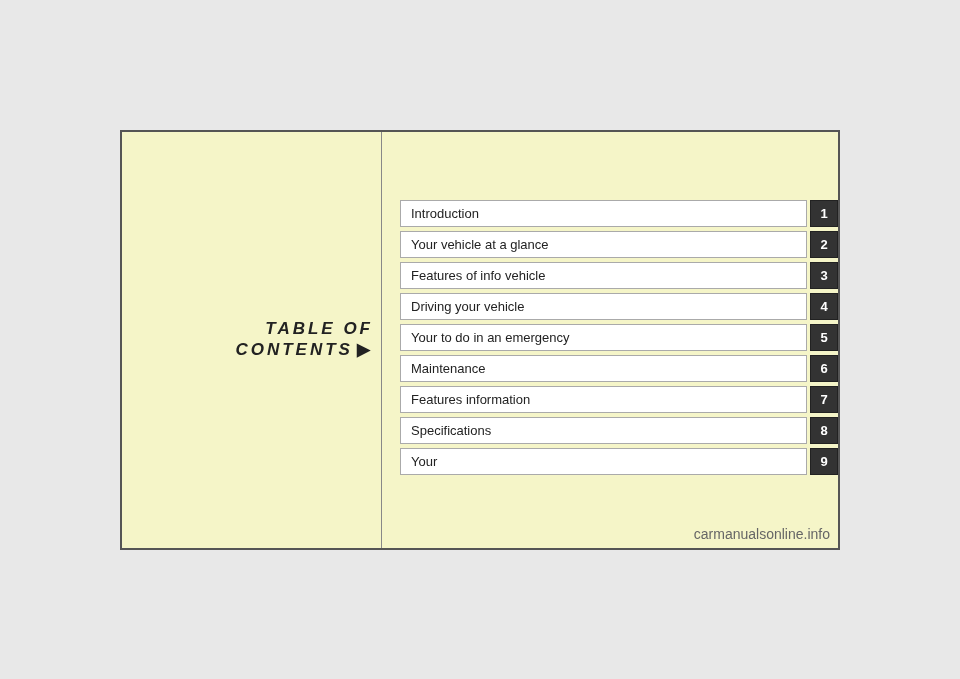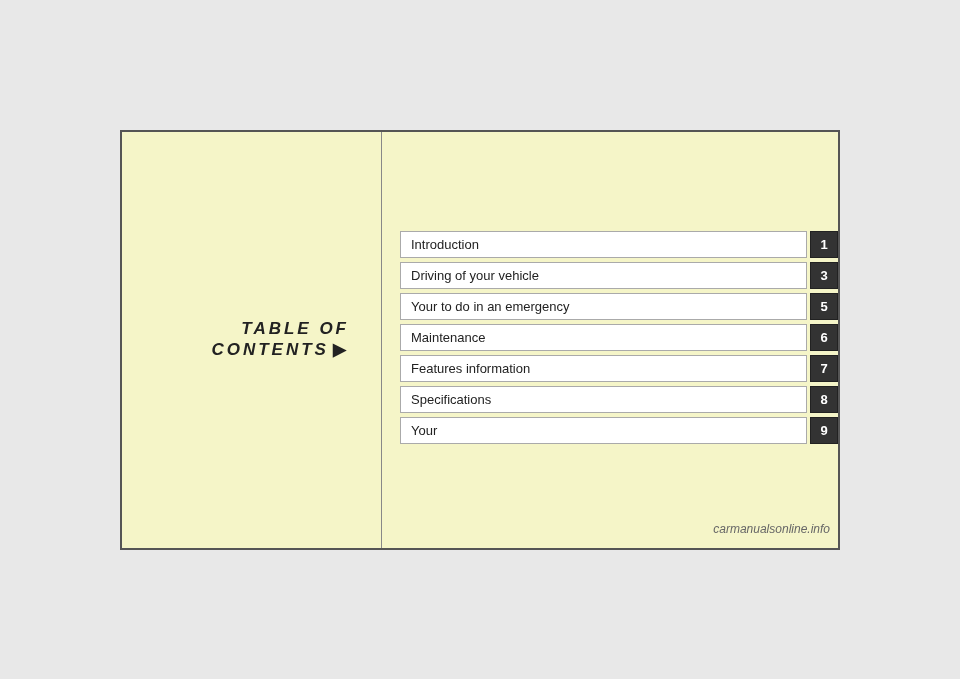--- a/index.html
+++ b/index.html
@@ -28,21 +28,21 @@
       flex-direction: row;
       align-items: stretch;
       position: relative;
     }
 
     .left-section {
       width: 260px;
       display: flex;
       align-items: center;
       justify-content: flex-end;
-      padding-right: 32px;
+      padding-right: 8px;
       border-right: 1px solid #888;
     }
 
     .toc-title {
       font-size: 17px;
       font-weight: bold;
       font-style: italic;
       letter-spacing: 3px;
       color: #222;
       text-align: right;
@@ -88,44 +88,51 @@
       align-items: center;
       justify-content: center;
       font-size: 13px;
       font-weight: bold;
       border: 1px solid #222;
       margin-left: 3px;
     }
 
     .watermark {
       position: absolute;
-      bottom: 12px;
+      bottom: 6px;
       right: 8px;
-      font-size: 12px;
+      font-size: 14px;
       color: #666;
-      font-style: italic;
     }
   </style>
 </head>
 <body>
 
 <div class="page-container">
   <div class="left-section">
     <div class="toc-title">
       <span>TABLE OF CONTENTS</span><span class="arrow">▶</span>
     </div>
   </div>
   <div class="right-section" id="toc-list">
   <div class="toc-row">
         <div class="toc-item-label">Introduction</div>
         <div class="toc-item-number">1</div>
       </div>
       <div class="toc-row">
-        <div class="toc-item-label">Driving of your vehicle</div>
+        <div class="toc-item-label">Your vehicle at a glance</div>
+        <div class="toc-item-number">2</div>
+      </div>
+      <div class="toc-row">
+        <div class="toc-item-label">Features of info vehicle</div>
         <div class="toc-item-number">3</div>
+      </div>
+      <div class="toc-row">
+        <div class="toc-item-label">Driving your vehicle</div>
+        <div class="toc-item-number">4</div>
       </div>
       <div class="toc-row">
         <div class="toc-item-label">Your to do in an emergency</div>
         <div class="toc-item-number">5</div>
       </div>
       <div class="toc-row">
         <div class="toc-item-label">Maintenance</div>
         <div class="toc-item-number">6</div>
       </div>
       <div class="toc-row">

